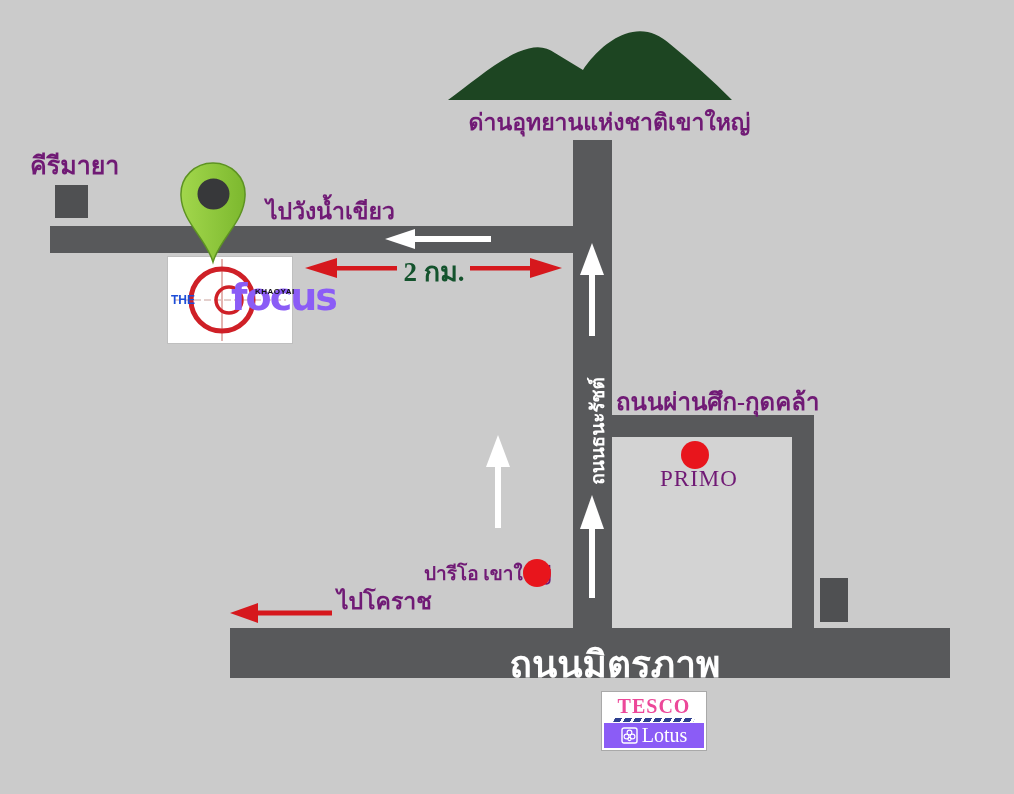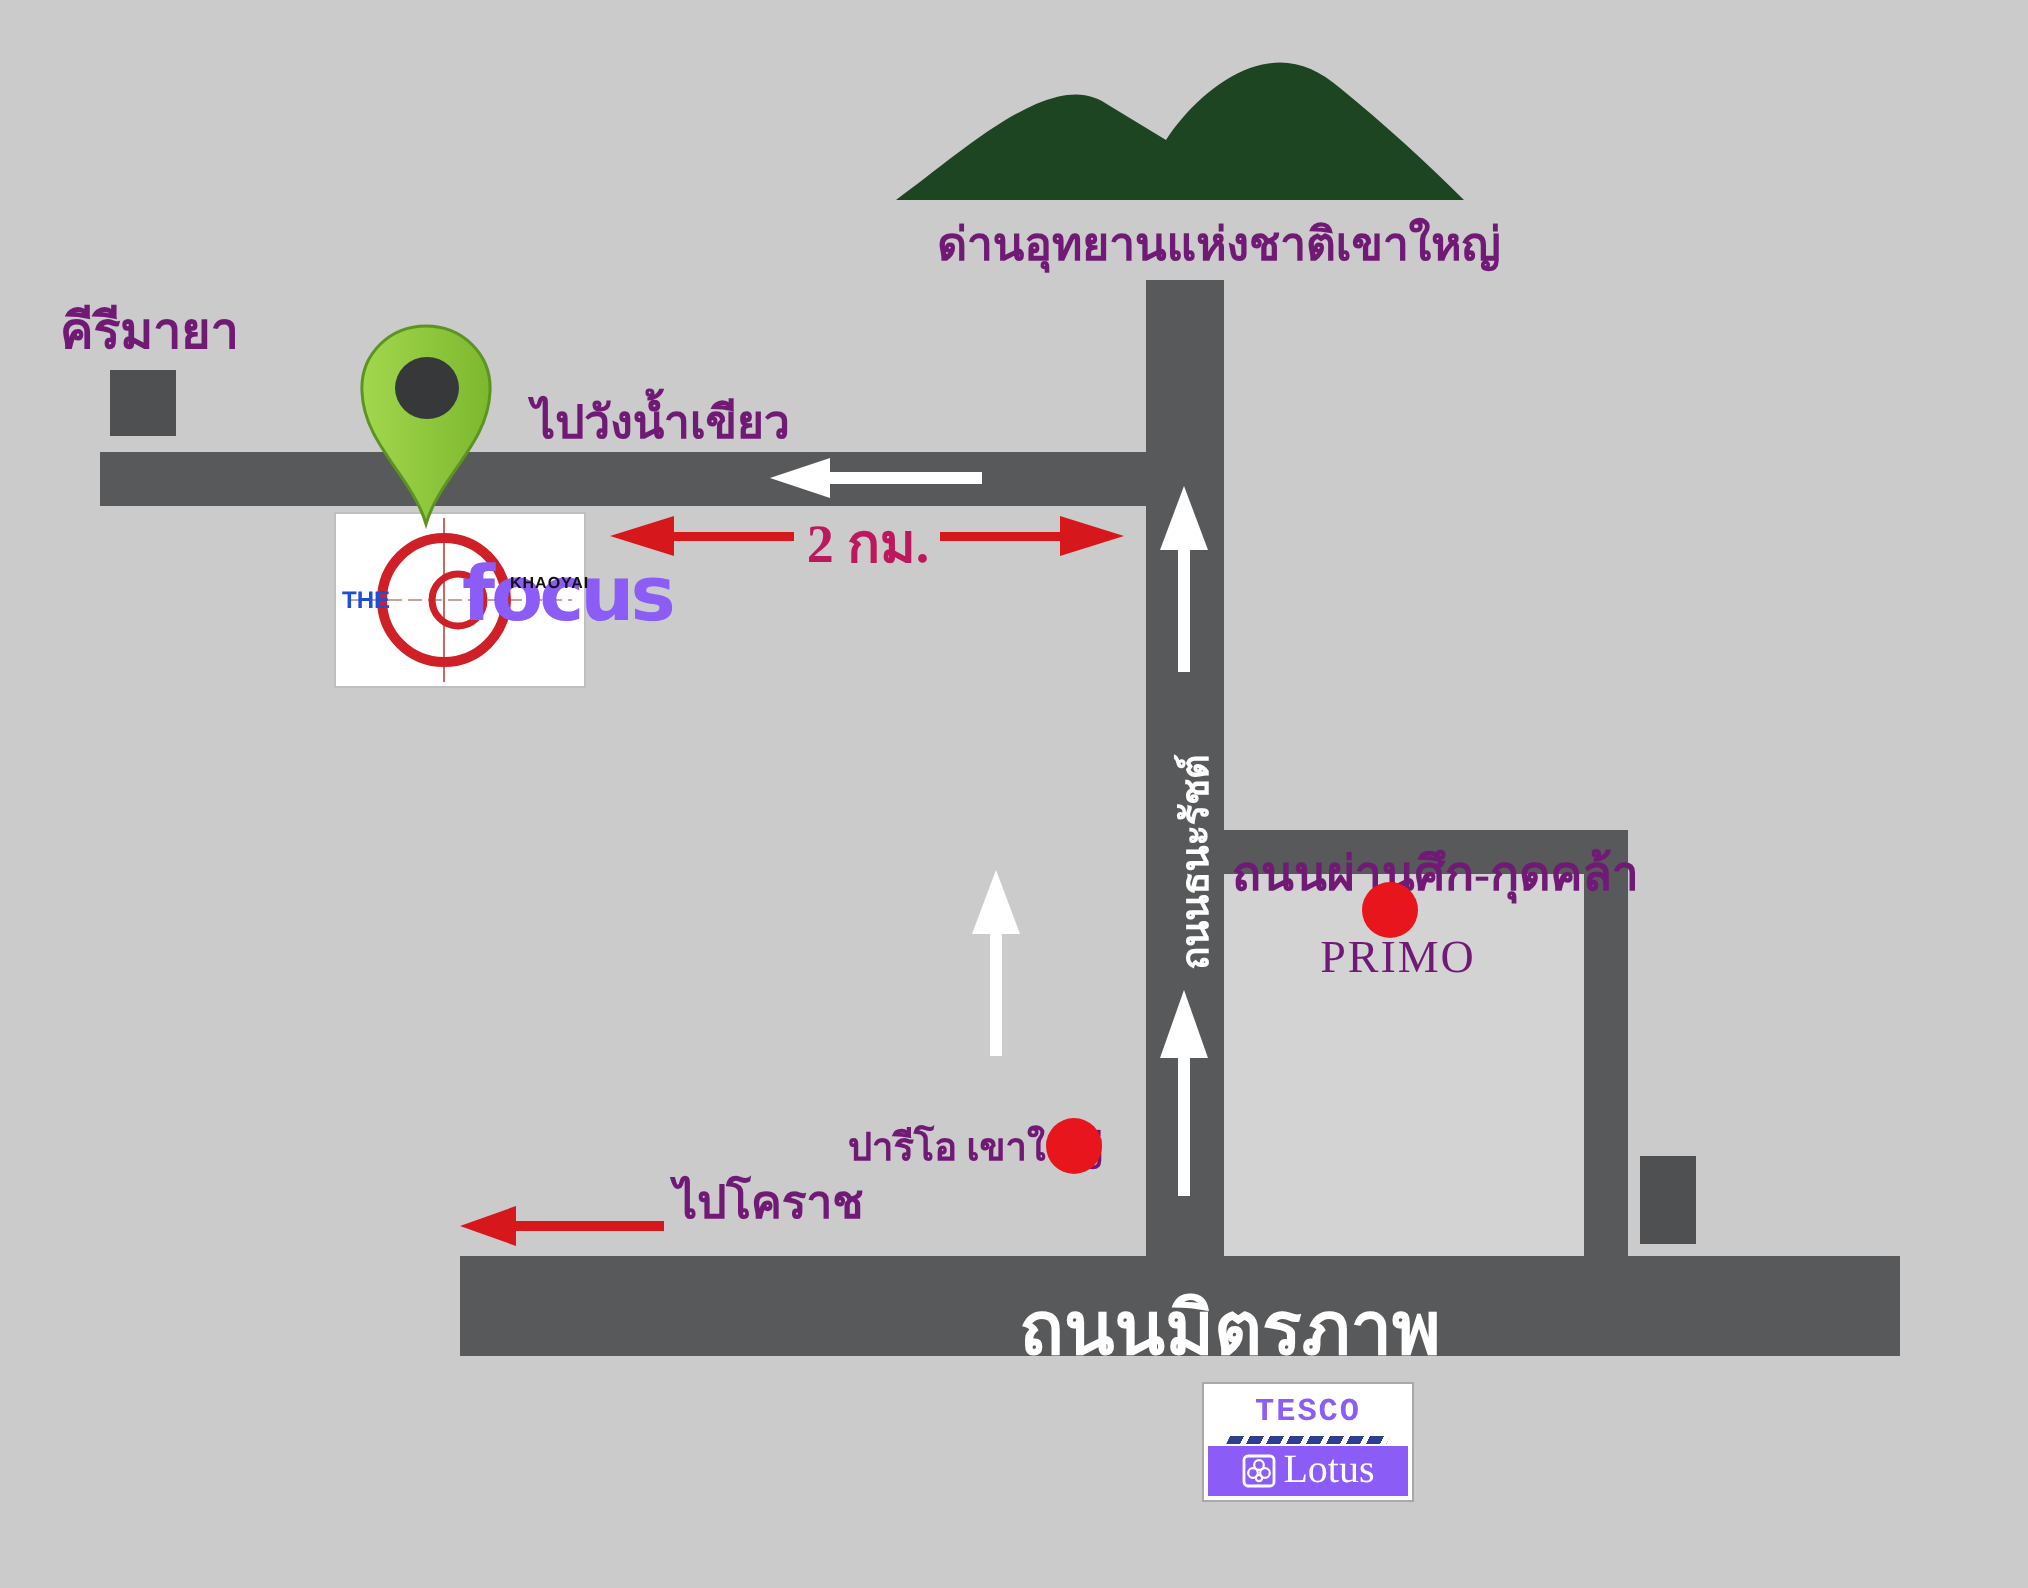--- a/index.html
+++ b/index.html
@@ -12,46 +12,46 @@
   .lbl{position:absolute;color:#701a75;white-space:nowrap;
        font-family:"Liberation Serif", serif;}
   .sq{position:absolute;background:#4f5052;}
   .dot{position:absolute;width:28px;height:28px;border-radius:50%;background:#e8151c;}
   svg{display:block;}
 
   
   .mountain-label{left:452px;top:104px;width:315px;text-align:center;font-size:23px;font-weight:600;}
   .kirimaya-label{left:30px;top:145px;font-size:25px;font-weight:600;}
   .wang-label{left:266px;top:193px;font-size:23px;font-weight:600;}
-  .distance-label{left:396px;top:250px;width:76px;text-align:center;font-size:27px;color:#be185d;font-weight:600;}
+  .distance-label{left:396px;top:250px;width:76px;text-align:center;font-size:27px;color:#14532d;font-weight:600;}
   .thanarat-label{left:517px;top:420px;width:152px;height:22px;text-align:center;
       font-size:19px;color:#ffffff;transform:rotate(-90deg);font-weight:600;}
-  .phansuek-label{left:616px;top:382px;font-size:24px;font-weight:600;margin-top:35px;}
+  .phansuek-label{left:616px;top:382px;font-size:24px;font-weight:600;}
   .primo-label{left:653px;top:466px;width:92px;text-align:center;font-size:23px;letter-spacing:1px;}
   .palio-label{left:424px;top:558px;font-size:19px;font-weight:600;}
   .korat-label{left:337px;top:583px;font-size:23px;font-weight:600;}
   .mittraphap-label{left:460px;top:634px;width:310px;text-align:center;font-size:37px;color:#ffffff;font-weight:600;}
   .dairy-label{left:855px;top:584px;font-size:24px;font-weight:600;}
 
   
   .focus-box{position:absolute;left:168px;top:257px;width:124px;height:86px;background:#ffffff;
       box-shadow:0 0 0 1px #bfbfbf;}
   .focus-box .the{position:absolute;left:3px;top:36px;font-size:12px;font-weight:bold;
       font-family:"Liberation Sans",sans-serif;color:#1d4ed8;}
   .focus-box .name{position:absolute;left:29px;top:21px;font-size:38px;font-weight:bold;
       font-family:"DejaVu Sans",sans-serif;letter-spacing:-2px;color:#8b5cf6;line-height:1;margin-left:34px;}
   .focus-box .sub{position:absolute;left:87px;top:30px;font-size:8px;font-weight:bold;
       font-family:"Liberation Sans",sans-serif;color:#111;letter-spacing:.5px;}
 
   
   .tesco{position:absolute;left:602px;top:692px;width:104px;height:58px;background:#ffffff;
       box-shadow:0 0 0 1px #a9a9a9;padding:2px;box-sizing:border-box;}
   .tesco .tesco-top{height:24px;display:flex;align-items:center;justify-content:center;}
-  .tesco .tesco-word{color:#8b5cf6;font-family:Liberation Mono, monospace;font-weight:bold;
-      font-size:16px;letter-spacing:1px;}
+  .tesco .tesco-word{color:#ec4899;font-family:Liberation Serif, serif;font-weight:bold;
+      font-size:20px;letter-spacing:1px;}
   .tesco .dashes{height:4px;margin:0 10px 1px 10px;transform:skewX(-25deg);
       background:repeating-linear-gradient(90deg,#2e3f8f 0 7px,transparent 7px 10px);}
   .tesco .lotus-bar{height:25px;background:#8b5cf6;display:flex;align-items:center;
       justify-content:center;gap:4px;}
   .tesco .lotus-word{color:#ffffff;font-family:"Liberation Serif",serif;font-size:20px;}
 </style>
 </head>
 <body>
 
 <div id="map-canvas">

